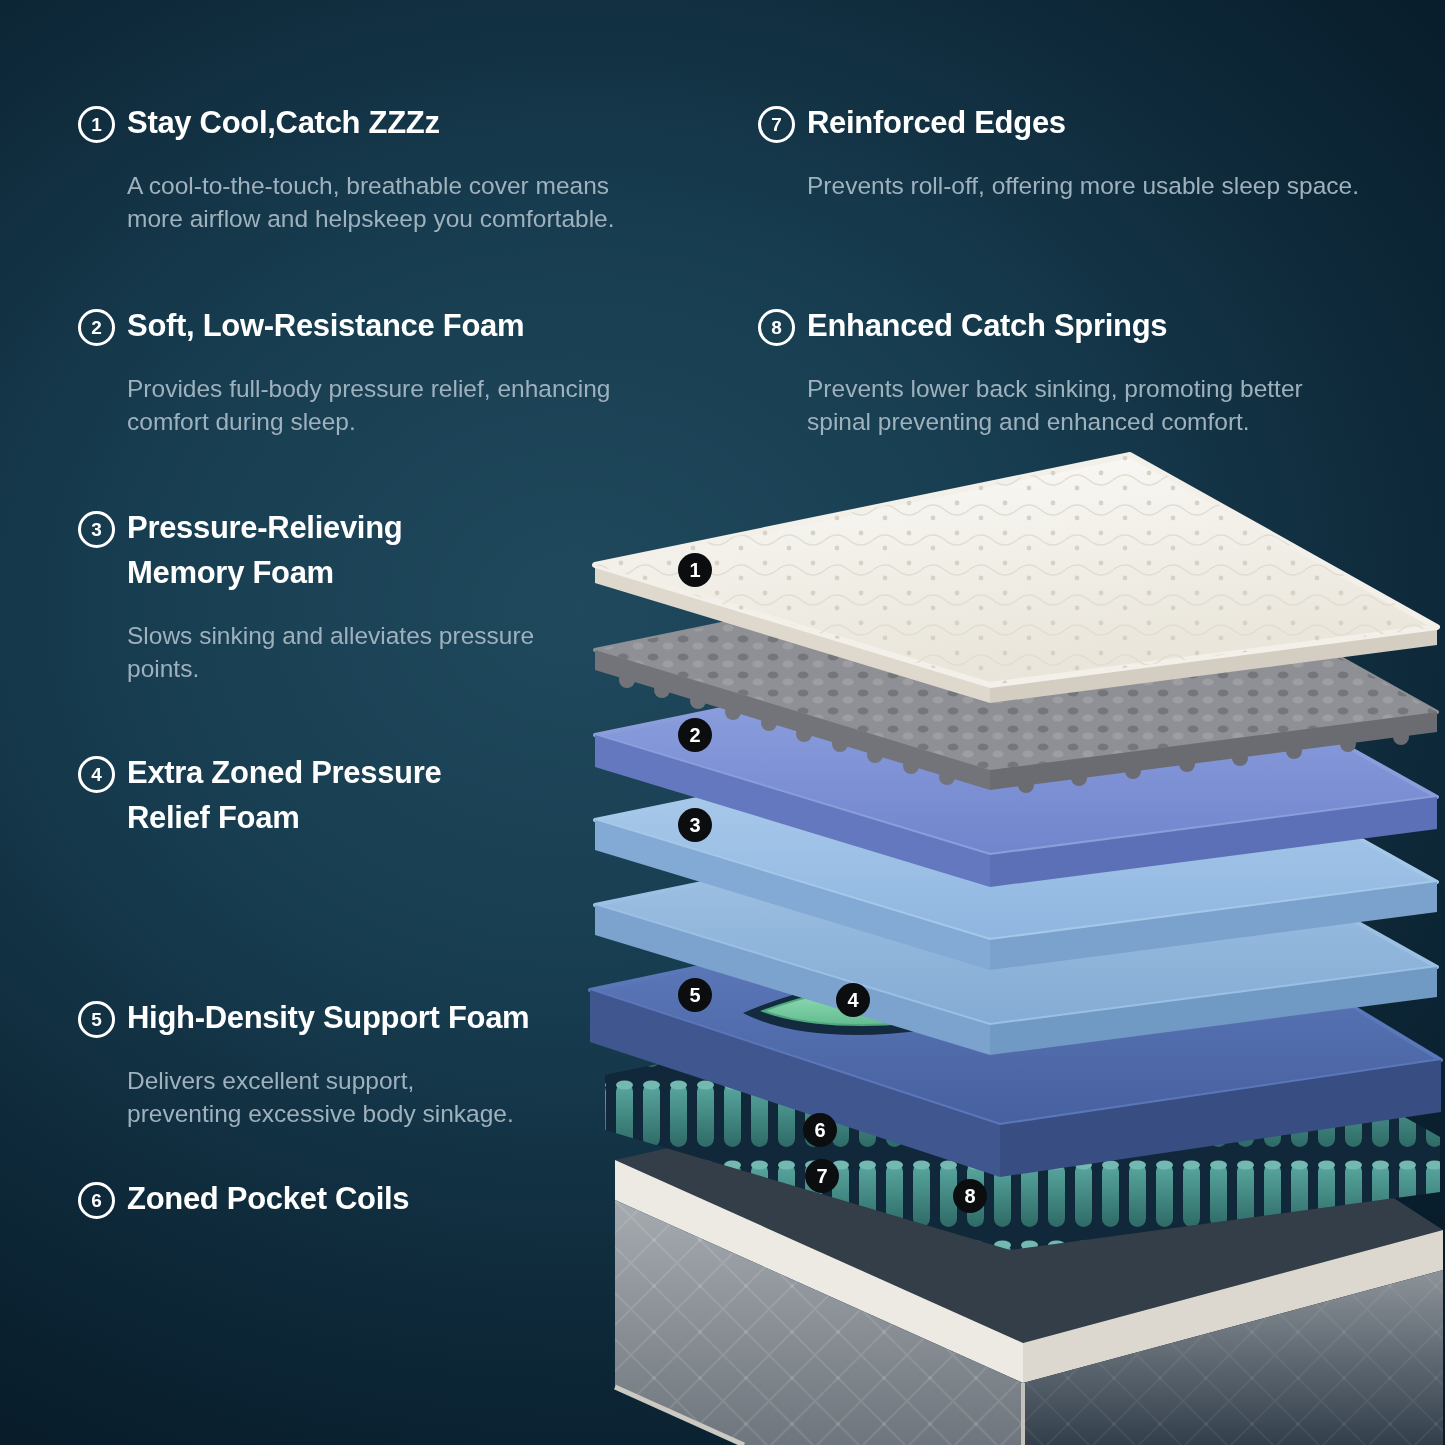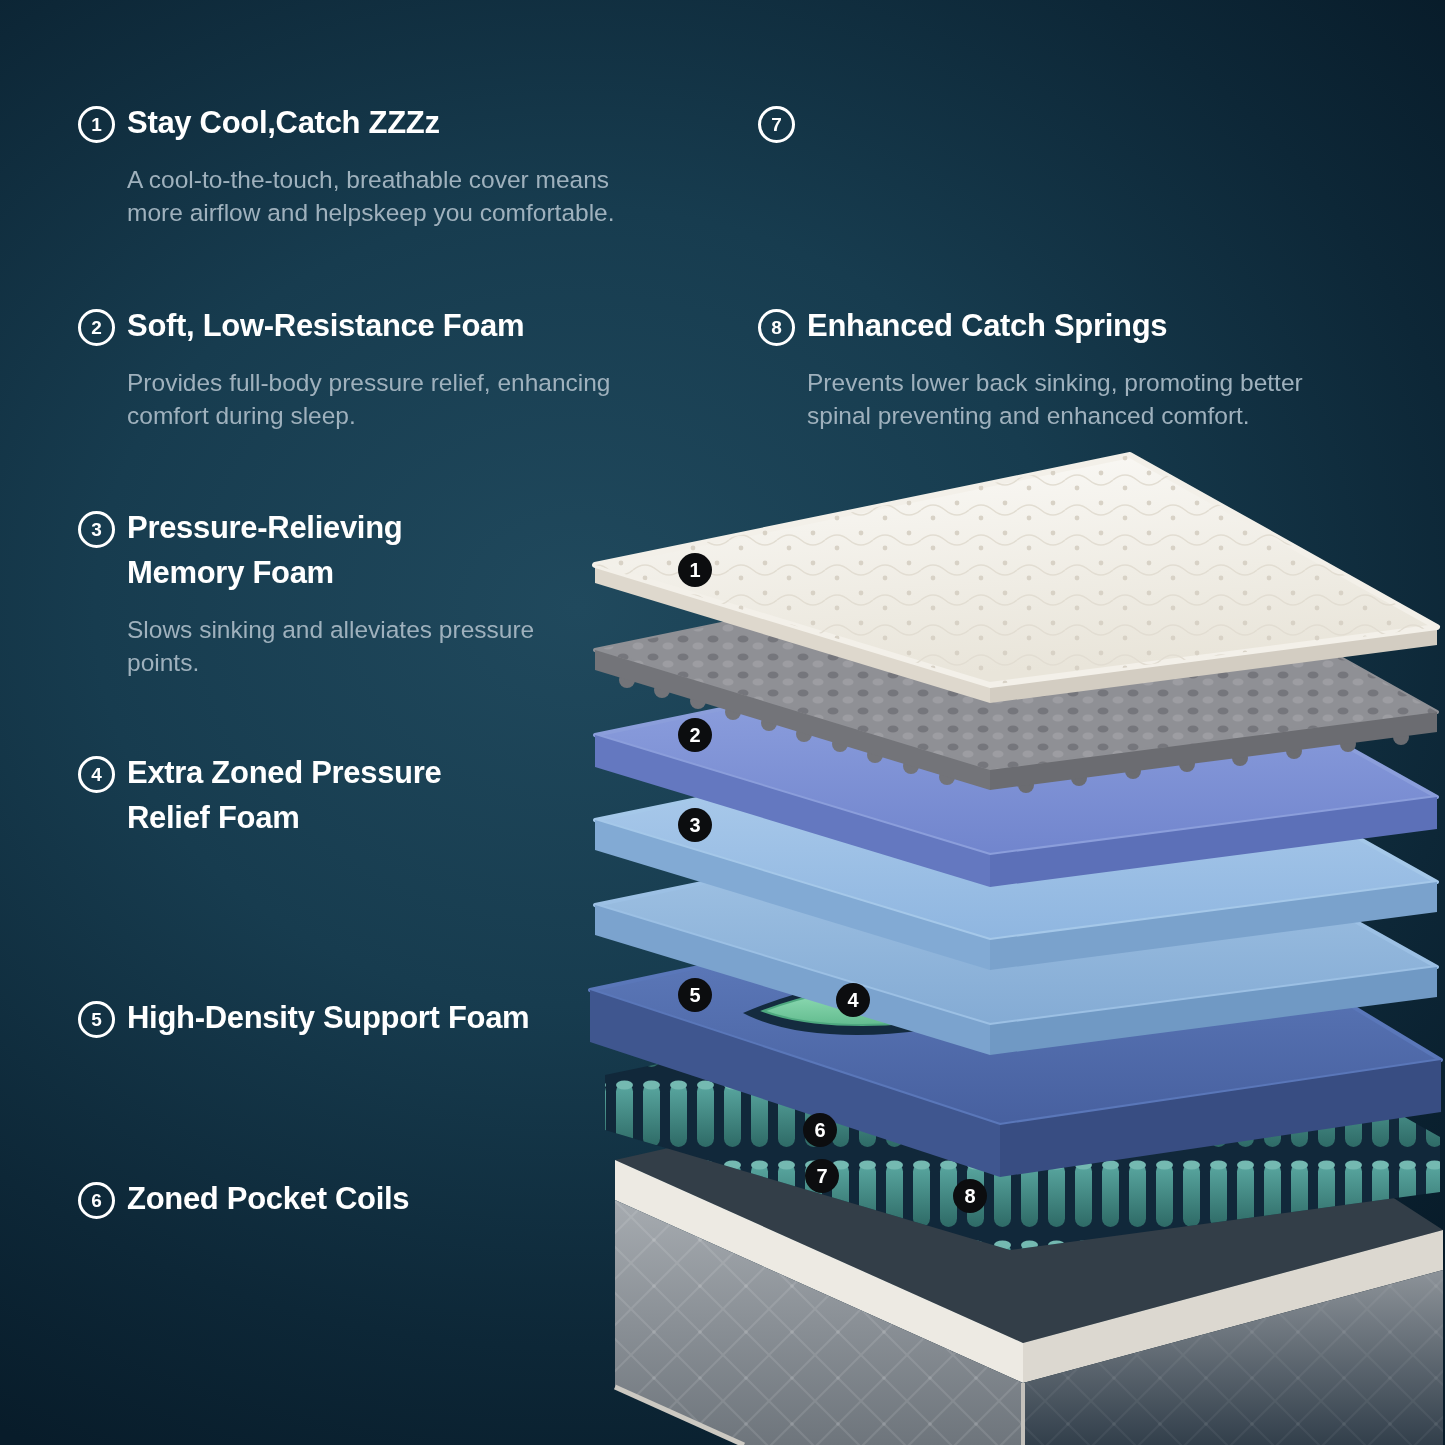--- a/index.html
+++ b/index.html
@@ -14,21 +14,21 @@
   .feature-num{
     flex:0 0 auto;width:31px;height:31px;border:3px solid #ffffff;border-radius:50%;
     color:#ffffff;font-weight:700;font-size:19px;line-height:31px;text-align:center;
     margin-top:6px;margin-right:12px;
   }
   .feature-title{
     font-size:31px;font-weight:700;color:#ffffff;line-height:45px;
     letter-spacing:-0.3px;white-space:pre-line;
   }
   .feature-desc{
-    margin:18px 0 0 49px;font-size:24.5px;line-height:33px;color:#9fb1bd;white-space:pre-line;
+    margin:24px 0 0 49px;font-size:24.5px;line-height:33px;color:#9fb1bd;white-space:pre-line;
   }
   .badge{
     position:absolute;z-index:4;width:34px;height:34px;border-radius:50%;
     background:#0c0d0f;color:#ffffff;font-weight:700;font-size:20px;
     display:flex;align-items:center;justify-content:center;
     transform:translate(-50%,-50%);
   }
   
   .f1{left:78px;top:100px;}
   .f2{left:78px;top:303px;}
@@ -220,33 +220,37 @@
       <span class="feature-title">Extra Zoned Pressure
 Relief Foam</span>
     </div>
   </div>
 
   <div class="feature f5">
     <div class="feature-head">
       <span class="feature-num">5</span>
       <span class="feature-title">High-Density Support Foam</span>
     </div>
+    <div class="feature-desc">Delivers excellent support,
+preventing excessive body sinkage.</div>
   </div>
 
   <div class="feature f6">
     <div class="feature-head">
       <span class="feature-num">6</span>
       <span class="feature-title">Zoned Pocket Coils</span>
     </div>
   </div>
 
   <div class="feature f7">
     <div class="feature-head">
       <span class="feature-num">7</span>
-    </div>
+      <span class="feature-title">Reinforced Edges</span>
+    </div>
+    <div class="feature-desc">Prevents roll-off, offering more usable sleep space.</div>
   </div>
 
   <div class="feature f8">
     <div class="feature-head">
       <span class="feature-num">8</span>
       <span class="feature-title">Enhanced Catch Springs</span>
     </div>
     <div class="feature-desc">Prevents lower back sinking, promoting better
 spinal preventing and enhanced comfort.</div>
   </div>

